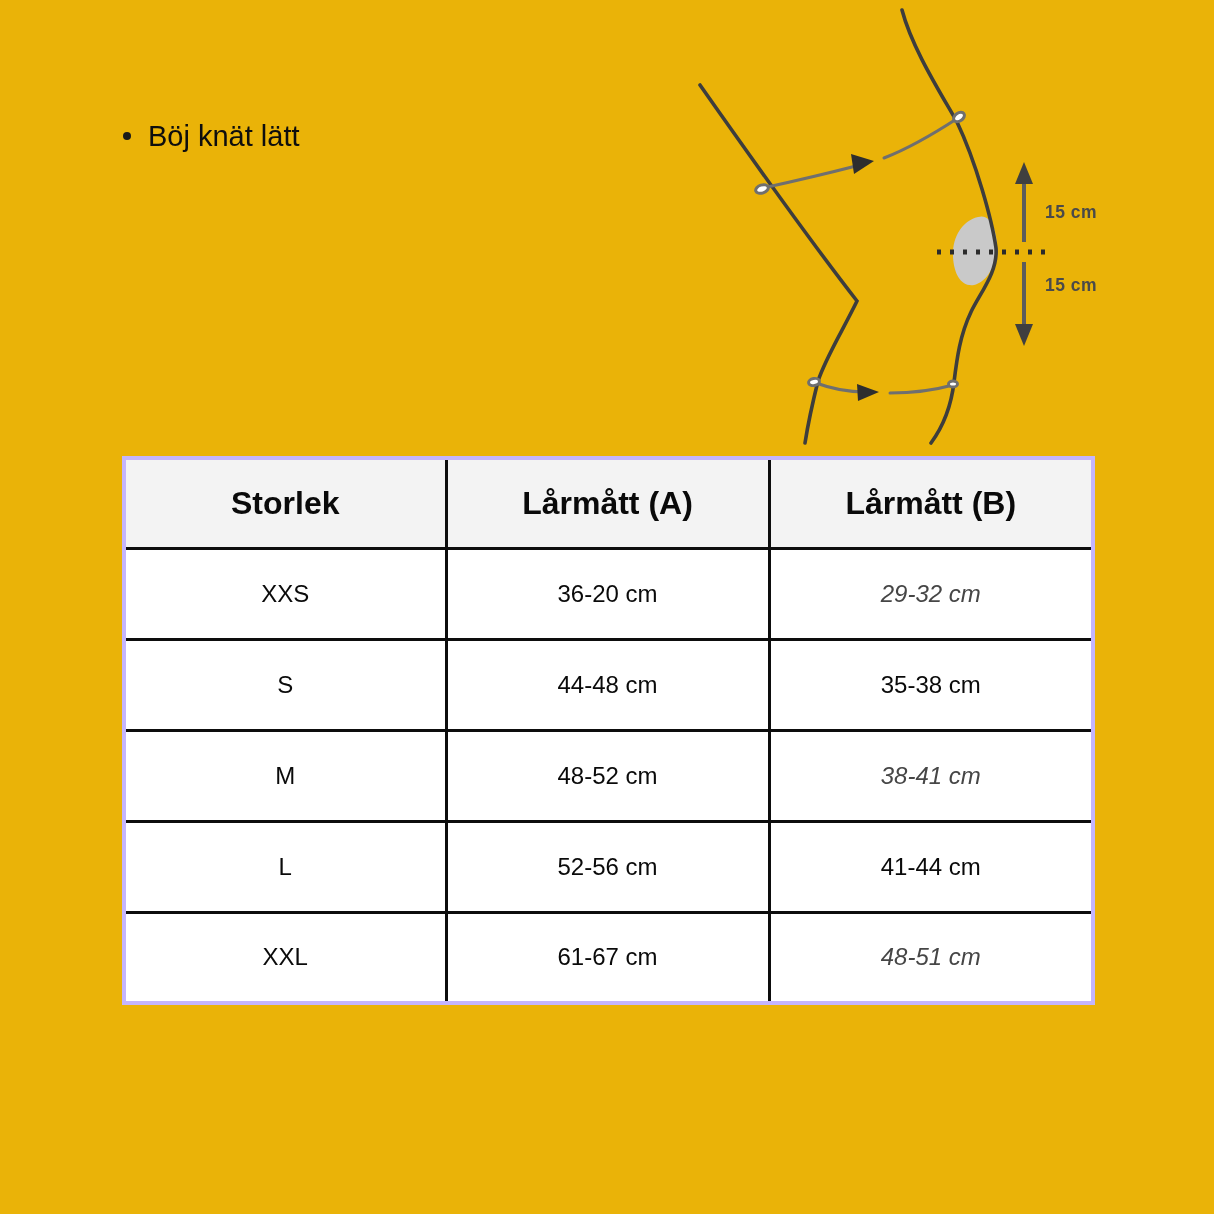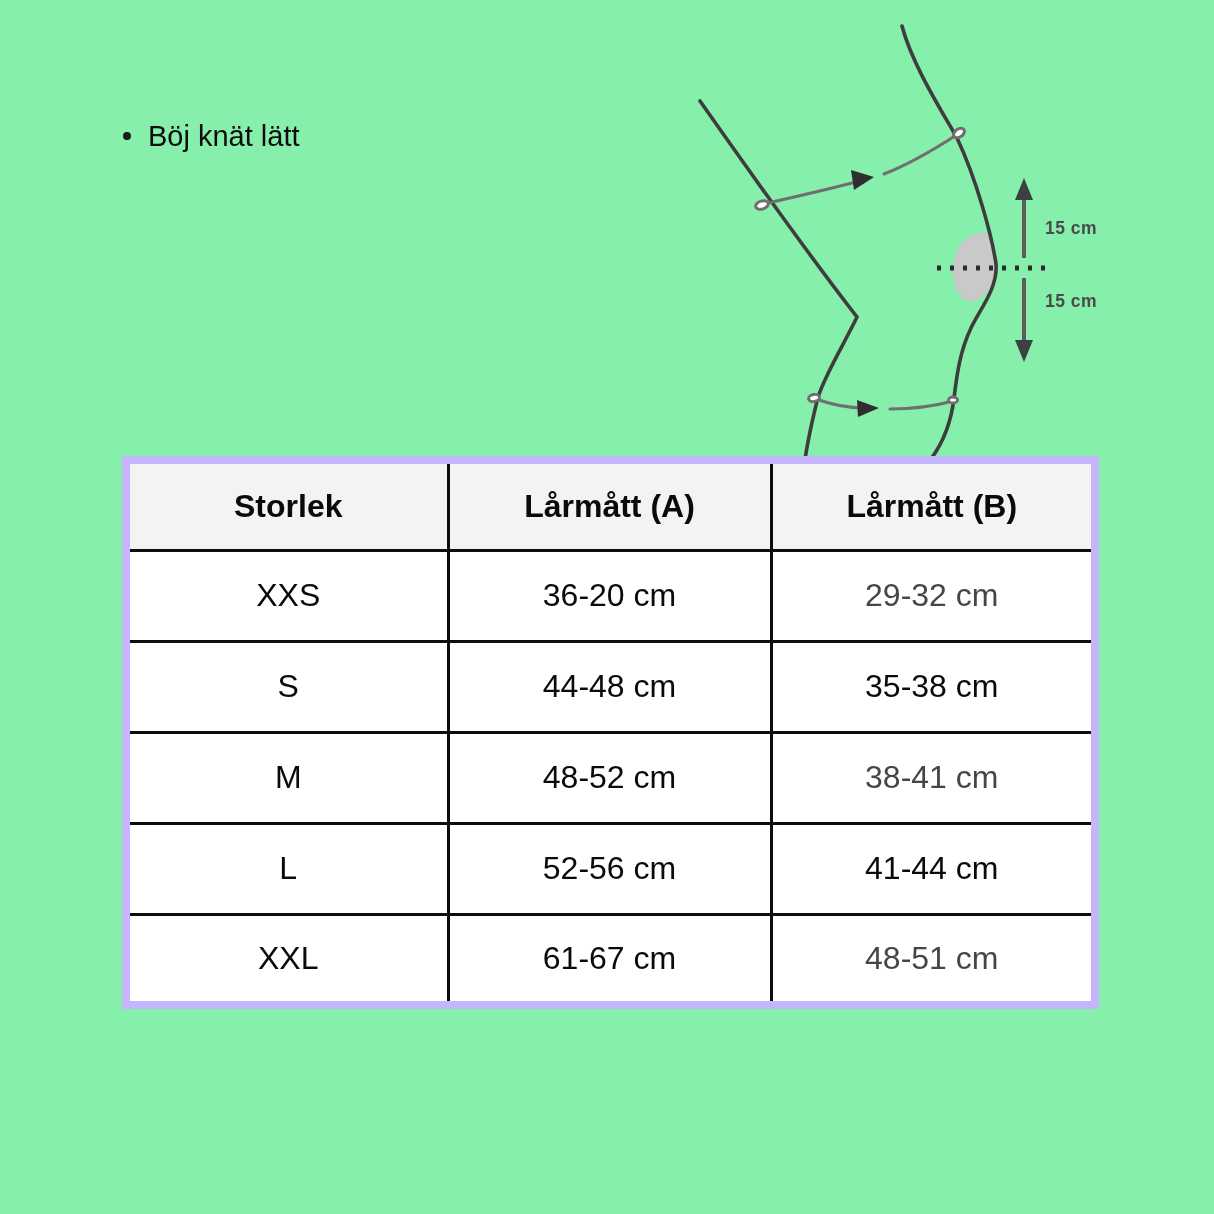--- a/index.html
+++ b/index.html
@@ -1,21 +1,21 @@
 <!DOCTYPE html>
 <html><head>
 <meta charset="utf-8">
 <style>
   * { margin: 0; padding: 0; box-sizing: border-box; }
   html, body { background: #ffffff; }
   .page {
     position: relative;
     width: 1214px;
     height: 1214px;
-    background: #86efac;
+    background: #eab308;
     font-family: "Liberation Sans", sans-serif;
     color: #0e0e0e;
     overflow: hidden;
   }
 
   
   .instructions {
     position: absolute;
     left: 120px;
     top: 112px;
@@ -38,21 +38,21 @@
     height: 8px;
     border-radius: 50%;
     background: #1a1a1a;
   }
   .instructions b { font-weight: bold; }
 
   
   .diagram {
     position: absolute;
     left: 660px;
-    top: 16px;
+    top: 0px;
     width: 554px;
     height: 559px;
   }
   .diagram svg { position: absolute; left: 0; top: 0; }
   .cm-label {
     position: absolute;
     font-size: 17.5px;
     font-weight: bold;
     color: #4a4a4a;
     letter-spacing: 0.5px;
@@ -78,26 +78,26 @@
   .size-table th {
     height: 90px;
     background: #f3f3f3;
     font-size: 32px;
     font-weight: bold;
     color: #0a0a0a;
   }
   .size-table td {
     height: 91px;
     background: #ffffff;
-    font-size: 32px;
+    font-size: 24px;
     font-weight: normal;
     color: #0a0a0a;
   }
-  .size-table td.muted { color: #464646; }
-  .size-table { border: 8px solid #c4b5fd; }
+  .size-table td.muted { color: #464646; font-style: italic; }
+  .size-table { border: 4px solid #c4b5fd; }
 </style>
 </head>
 <body>
 
 <div class="page">
 
   <ul class="instructions">
     <li>
       <span class="dot"></span>
       <span>Böj knät lätt</span>

